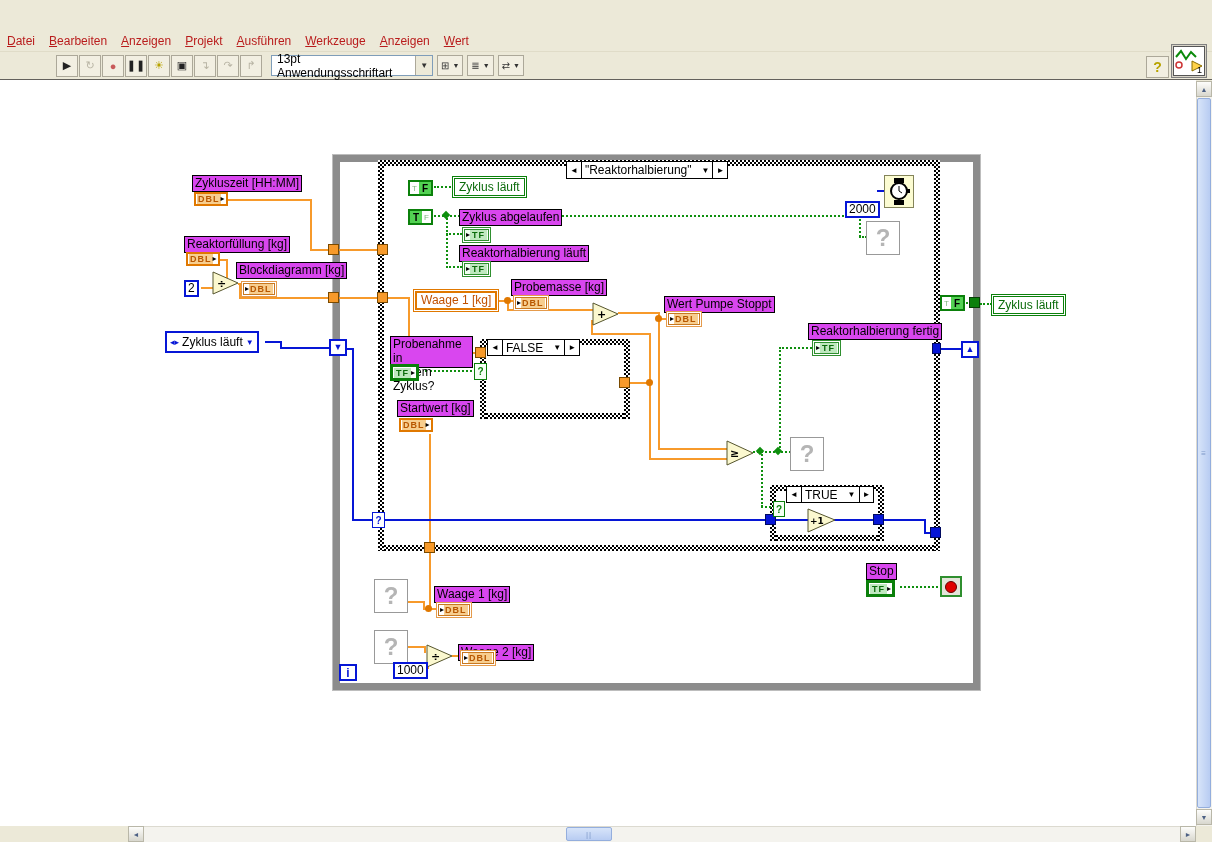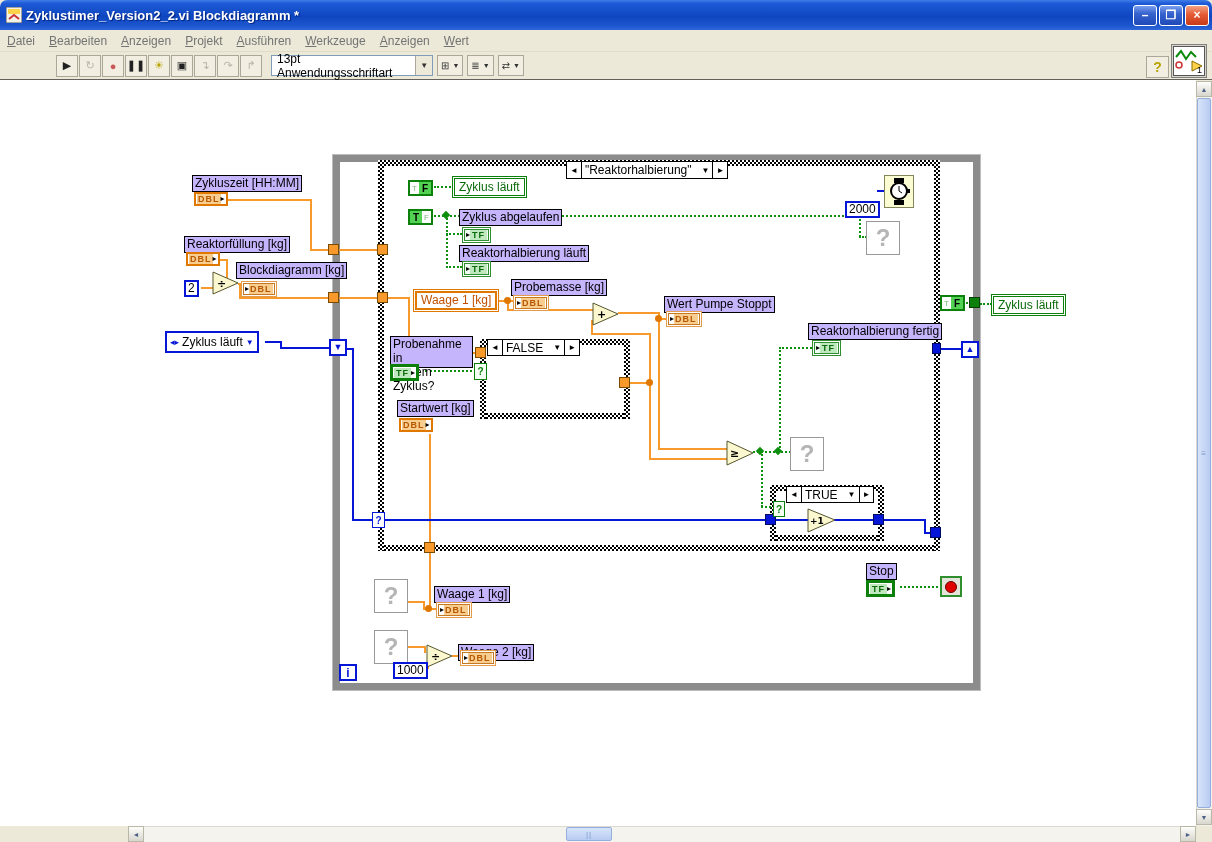--- a/index.html
+++ b/index.html
@@ -10,21 +10,21 @@
   
   .titlebar{left:0;top:0;width:1212px;height:30px;
     background:linear-gradient(180deg,#3E7DE8 0%,#1E5AD6 12%,#0E46C0 55%,#1C56CE 85%,#2E66DA 100%);
     border-radius:7px 7px 0 0;display:flex;align-items:center;color:#fff;}
   .titletxt{font-weight:bold;font-size:13px;margin-left:6px;text-shadow:1px 1px 1px #00227a;}
   .capbtn{width:24px;height:21px;border:1px solid #fff;border-radius:3px;margin-left:2px;
     display:flex;align-items:center;justify-content:center;color:#fff;font-size:12px;font-weight:bold;
     background:linear-gradient(180deg,#7AA0EF 0%,#3763CE 40%,#1E49B8 100%);}
   .capbtn.close{background:linear-gradient(180deg,#F3A183 0%,#E55B36 45%,#C93A17 100%);}
   .menubar{left:0;top:30px;width:1212px;height:22px;background:#ECE9D8;display:flex;align-items:center;
-    border-bottom:1px solid #E0DCC8;font-size:12px;color:#737373;}
+    border-bottom:1px solid #E0DCC8;font-size:12px;color:#b91c1c;}
   .mi{display:inline-block;padding:2px 7px;cursor:default;}
   .mi::first-letter{text-decoration:underline;}
   .toolbar{left:0;top:52px;width:1212px;height:28px;background:#ECE9D8;border-bottom:1px solid #63615C;
     display:flex;align-items:center;}
   .tbtn{width:22px;height:22px;border:1px solid #ACA899;background:#F2EFE2;margin-right:1px;
     display:flex;align-items:center;justify-content:center;font-size:11px;color:#222;}
   .tbtn.gray{color:#B8B4A4;}
   .fontbox{height:21px;border:1px solid #7F9DB9;background:#fff;display:flex;align-items:center;
     font-size:12px;padding-left:5px;width:162px;justify-content:space-between;}
   .fontbox .dd{width:17px;height:19px;background:#ECE9D8;border-left:1px solid #ACA899;
@@ -35,21 +35,21 @@
     font-weight:bold;font-size:14px;display:flex;align-items:center;justify-content:center;}
   .viicon{width:36px;height:34px;border:1px solid #808080;background:#D8D4C8;padding:1px;}
   .viicon>div{width:100%;height:100%;border:1px solid #555;background:#fff;position:relative;font-size:9px;}
   
   .dg{left:0;top:80px;width:1196px;height:746px;background:#fff;}
   .loopframe{border:7px solid #8C8C8C;outline:1px solid #BDBDBD;background:transparent;}
   .ck{background-image:
       linear-gradient(45deg,#000 25%,transparent 25%,transparent 75%,#000 75%),
       linear-gradient(45deg,#000 25%,#fff 25%,#fff 75%,#000 75%);
       background-size:4px 4px;background-position:0 0,2px 2px;background-color:#fff;}
-  .lbl{border:1px solid #000;background:#c4b5fd;font-size:12px;line-height:15px;
+  .lbl{border:1px solid #000;background:#d946ef;font-size:12px;line-height:15px;
        padding:0 2px;white-space:nowrap;z-index:5;}
   .chead{display:flex;align-items:stretch;border:1px solid #000;background:#fff;font-size:12px;
        z-index:6;white-space:nowrap;}
   .chead .hc{display:flex;align-items:center;padding:0 3px;}
   .chead .hside{font-size:8px;border-left:1px solid #000;border-right:1px solid #000;}
   .chead .hl{border-left:none;}
   .chead .hr{border-right:none;}
   .chead .tri{font-size:8px;margin-left:4px;}
   .w{position:absolute;z-index:2;}
   .wo{background:#F79A2B;}
@@ -107,32 +107,20 @@
       display:flex;align-items:center;justify-content:center;color:#7E99C9;font-size:8px;letter-spacing:1px;}
   .sbthumb.h{background:linear-gradient(180deg,#D7E4F9,#B8CCF2);}
 </style>
 </head>
 <body>
 
 <div id="stage">
 
   <div class="a dg"></div>
 
-  <div class="a titlebar">
-    <svg class="a" style="left:6px;top:7px" width="16" height="16">
-      <rect x="0" y="0" width="16" height="16" fill="#F5F2E8" stroke="#555"></rect>
-      <rect x="2" y="2" width="12" height="5" fill="#FFD24A"></rect>
-      <path d="M3 12 L8 8 L13 12" stroke="#C33" stroke-width="2" fill="none"></path>
-    </svg>
-    <span class="titletxt" style="margin-left:26px">Zyklustimer_Version2_2.vi Blockdiagramm *</span>
-    <span style="flex:1"></span>
-    <span class="capbtn">–</span>
-    <span class="capbtn">❐</span>
-    <span class="capbtn close" style="margin-right:3px">×</span>
-  </div>
 
   <div class="a menubar">
     <span class="mi">Datei</span>
     <span class="mi">Bearbeiten</span>
     <span class="mi">Anzeigen</span>
     <span class="mi">Projekt</span>
     <span class="mi">Ausführen</span>
     <span class="mi">Werkzeuge</span>
     <span class="mi">Anzeigen</span>
     <span class="mi">Wert</span>

